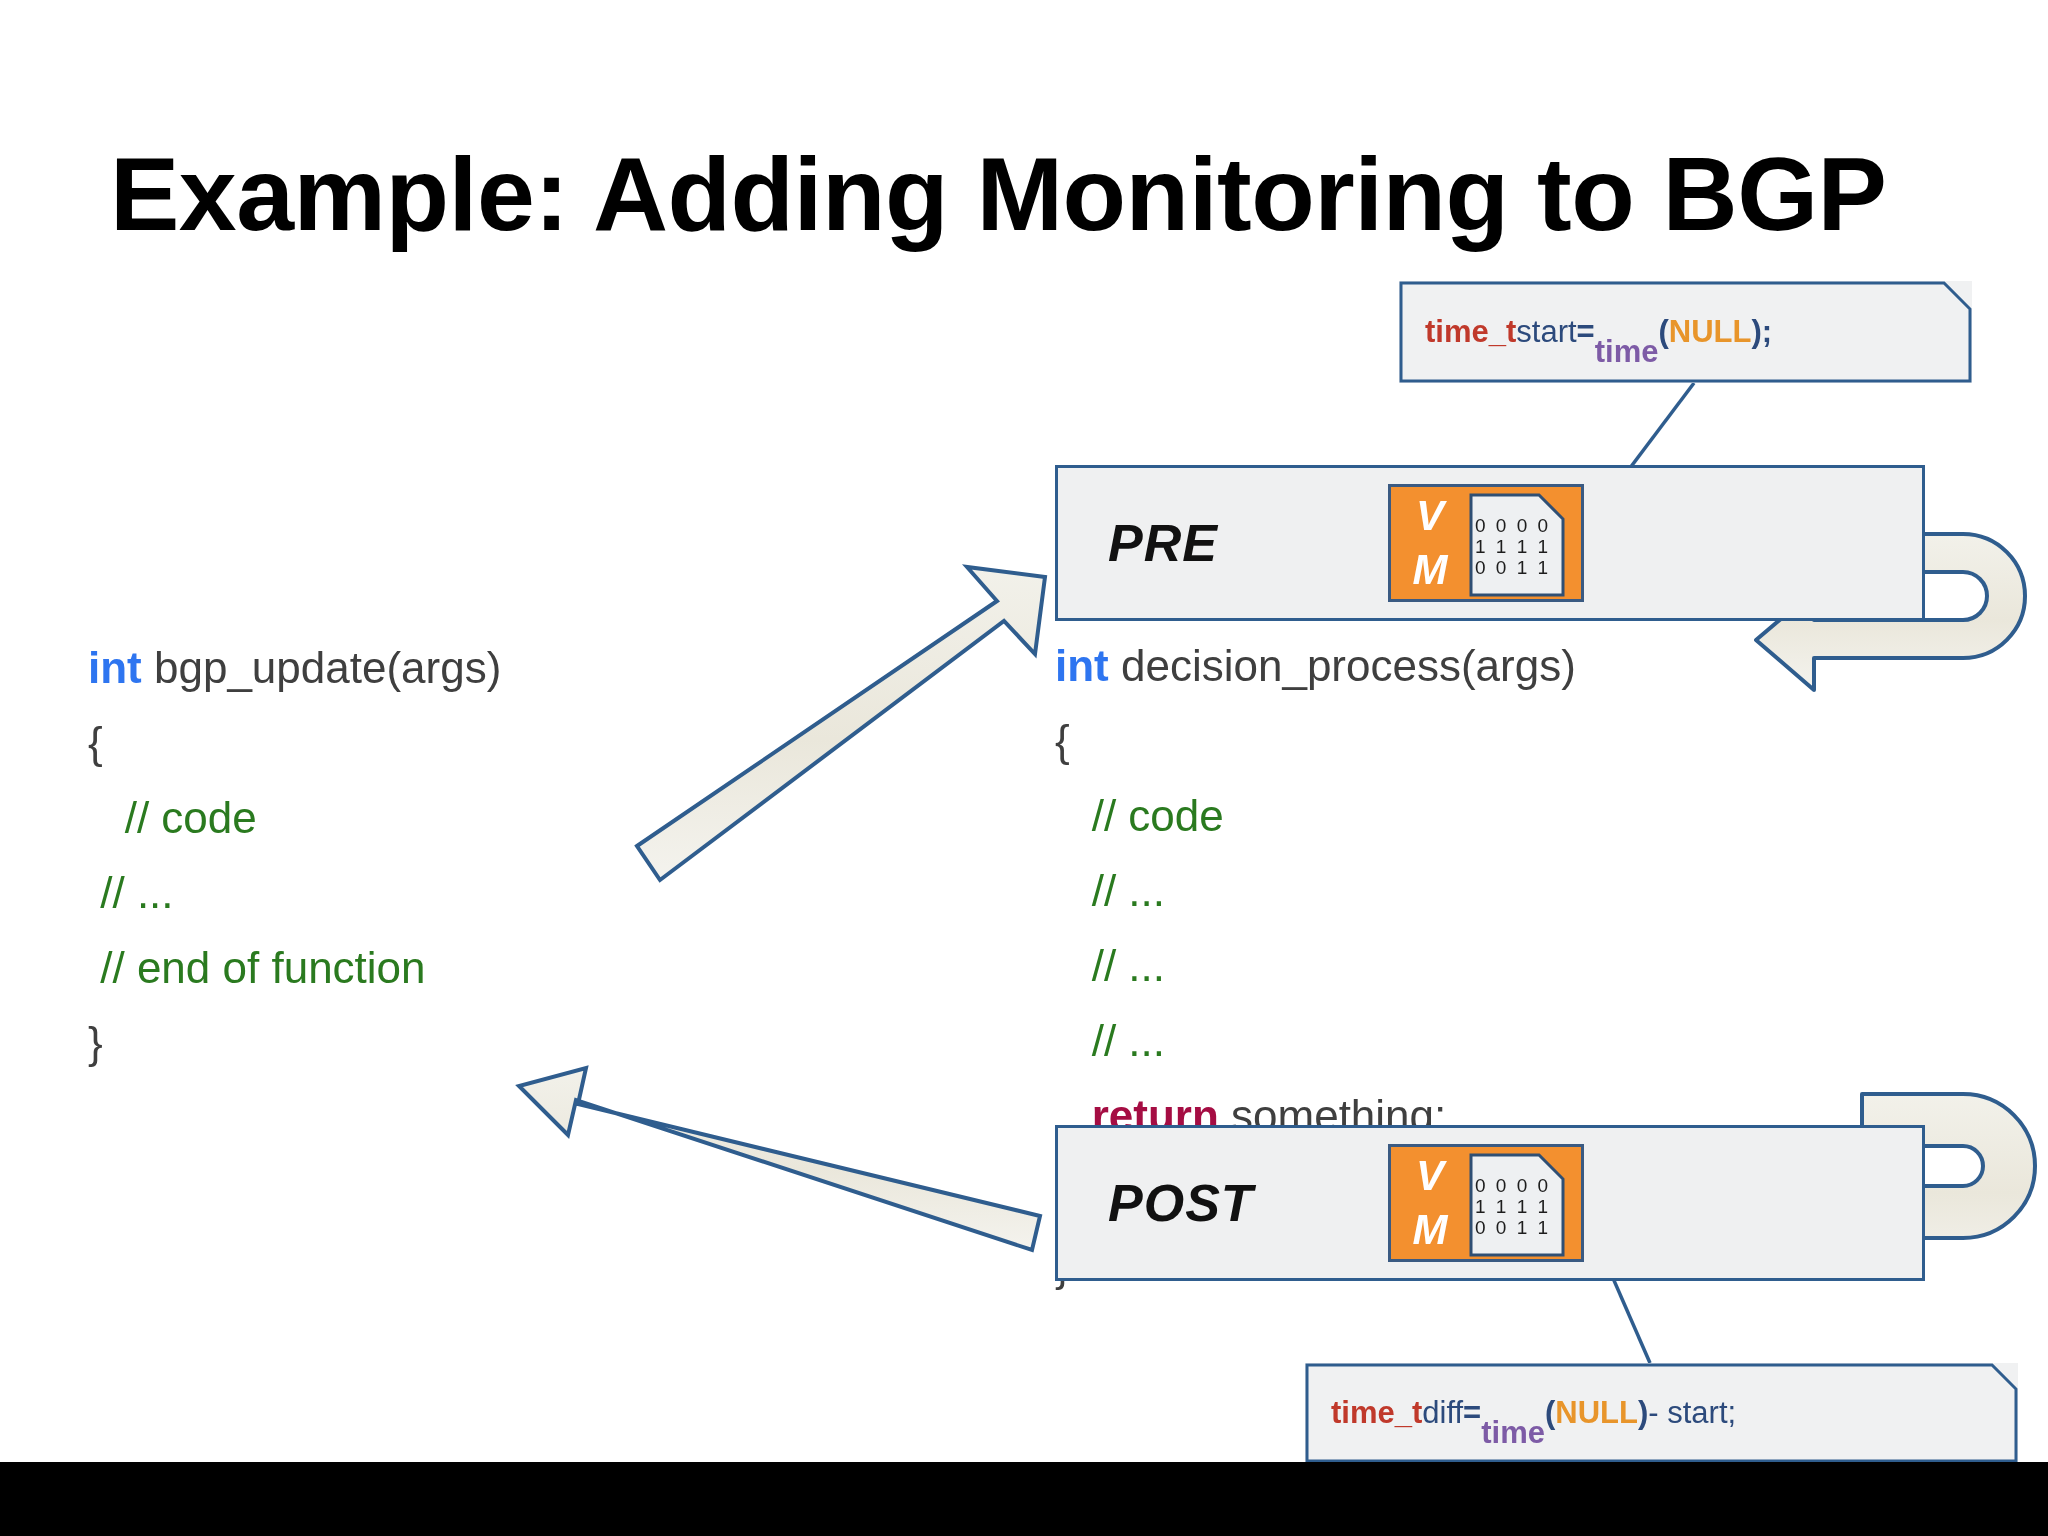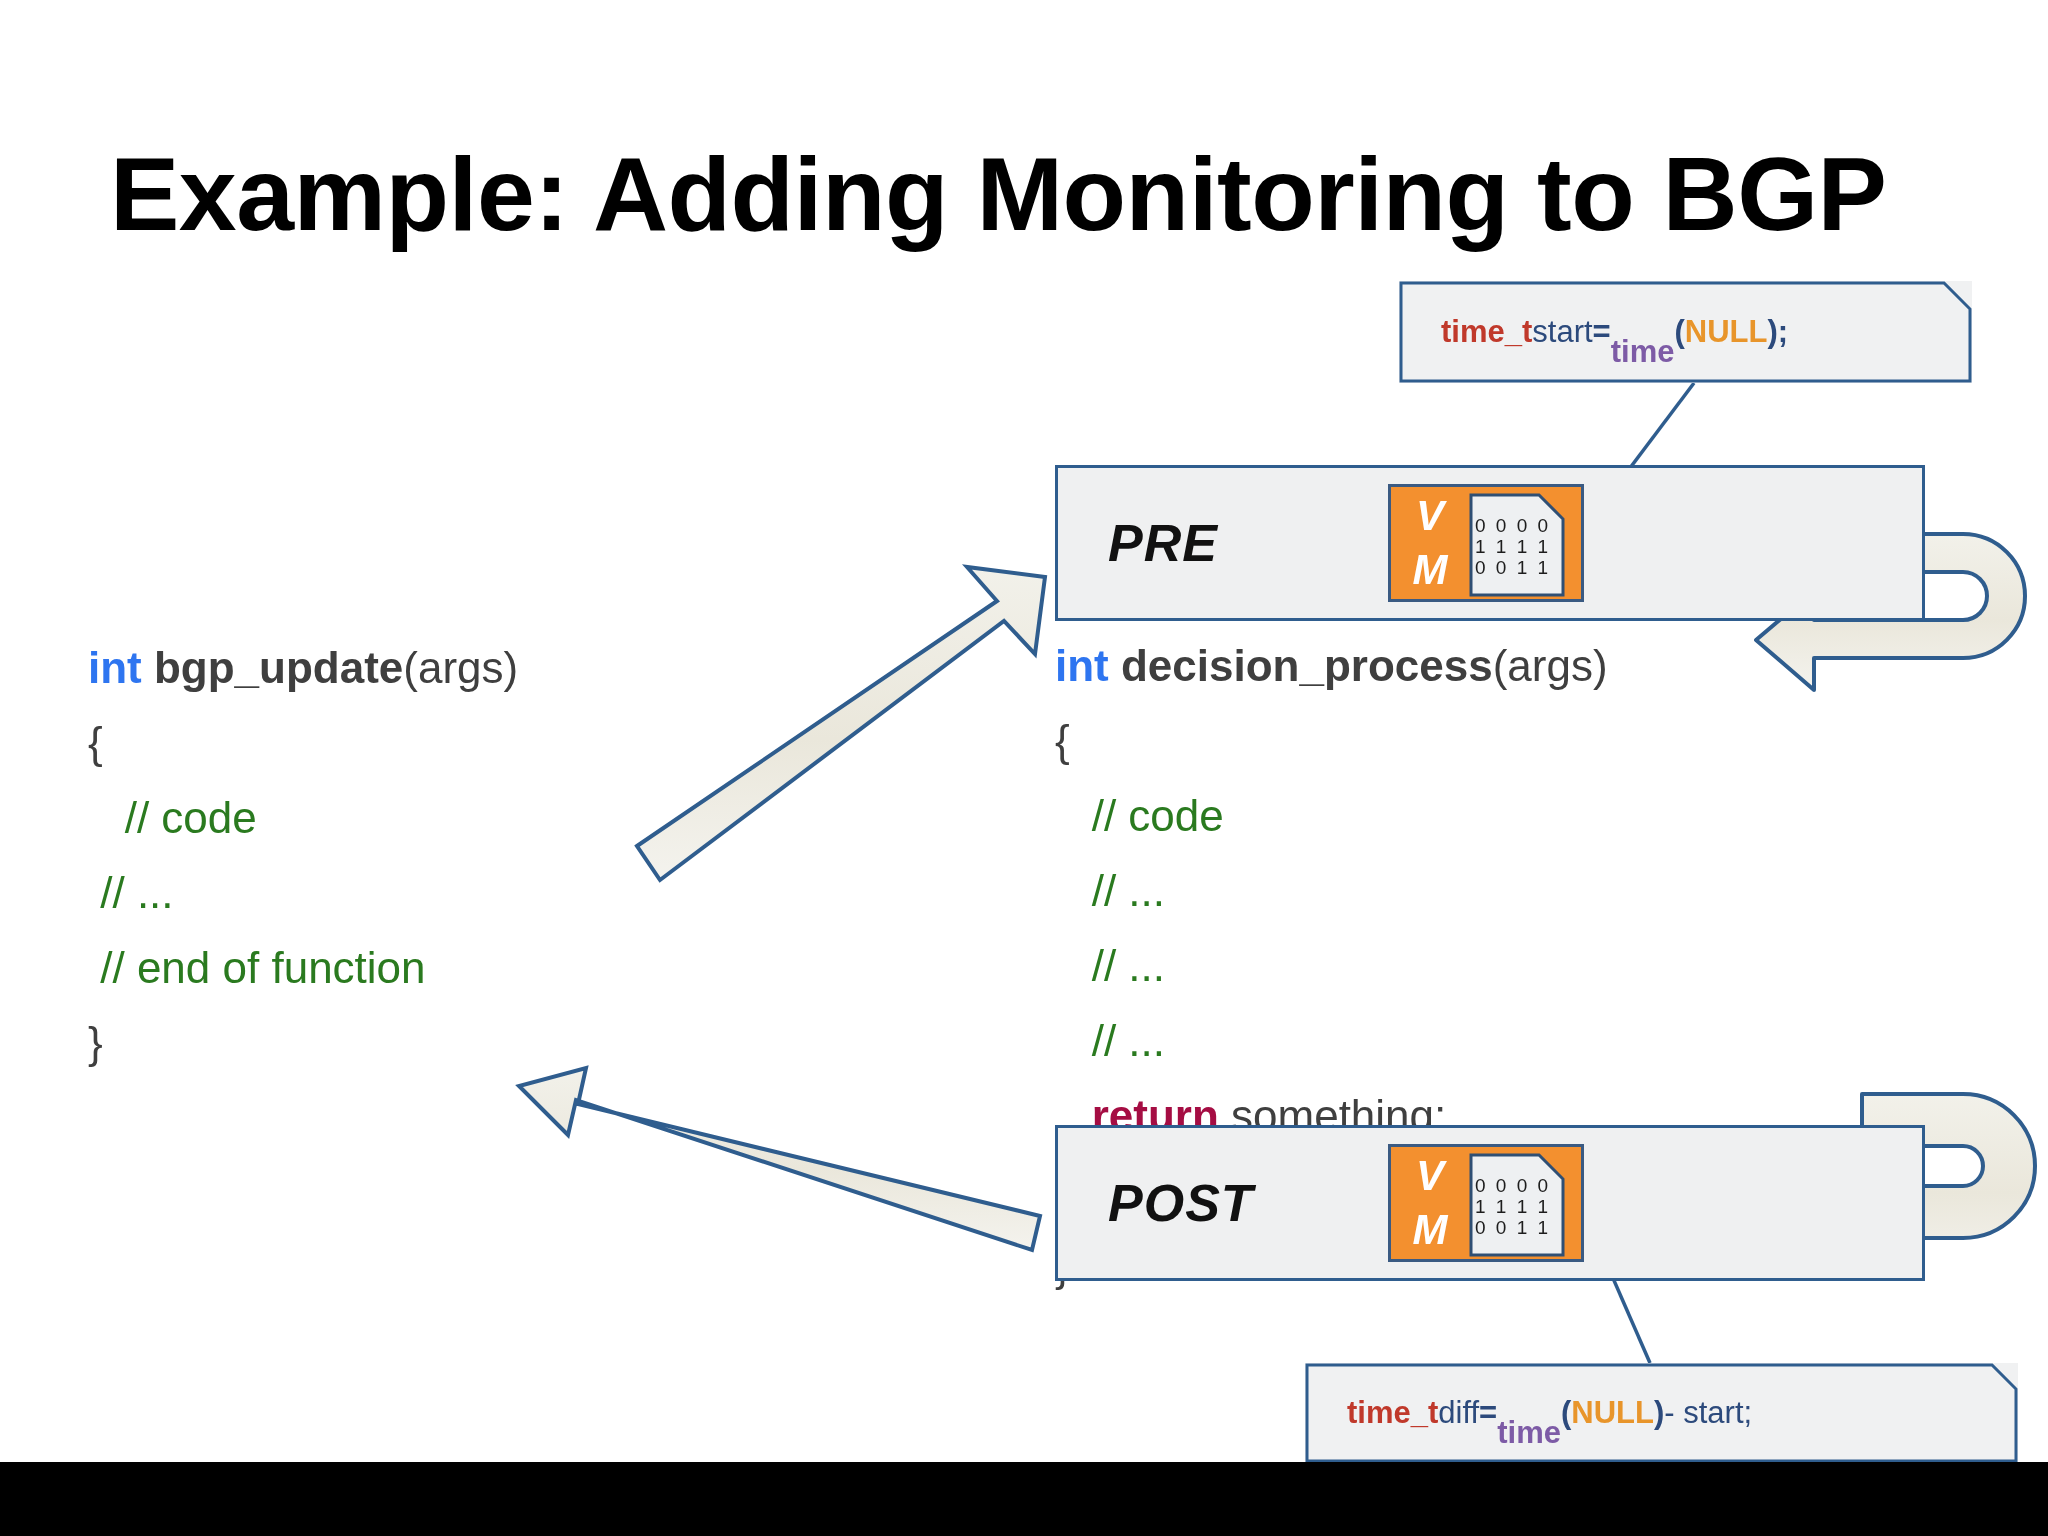--- a/index.html
+++ b/index.html
@@ -56,21 +56,21 @@
     color: #3f3f3f;
     white-space: nowrap;
   }
   .code-line {
     height: 75px;
     line-height: 75px;
     white-space: pre;
   }
   .kw-int      { color: #2e75f0; font-weight: bold; }
   .kw-return   { color: #a50d43; font-weight: bold; }
-  .fn          { color: #3f3f3f; font-weight: bold; }
+  .fn          { color: #3f3f3f; font-weight: normal; }
   .plain       { color: #3f3f3f; font-weight: normal; }
   .comment     { color: #2a7a1f; font-weight: normal; }
   .brace       { color: #3f3f3f; font-weight: normal; }
 
   #code-left  { left: 88px;  top: 630px; }
   #code-right { left: 1055px; top: 628px; }
 
   
   .hookbar {
     position: absolute;
@@ -149,21 +149,21 @@
     font-family: "Liberation Sans", sans-serif;
     font-size: 31px;
     white-space: nowrap;
   }
   .callout-inner {
     position: absolute;
     left: 0; top: 0;
     width: 100%; height: 100%;
     display: flex;
     align-items: center;
-    padding-left: 42px;
+    padding-left: 26px;
     box-sizing: border-box;
   }
   #callout-pre  { left: 1399px; top: 281px;  width: 573px; height: 102px; }
   #callout-post { left: 1305px; top: 1363px; width: 713px; height: 100px; }
 
   .c-type  { color: #c0392b; font-weight: bold; }
   .c-var   { color: #2c4a7c; font-weight: normal; }
   .c-op    { color: #2c4a7c; font-weight: bold; }
   .c-fn    { color: #7d5ba6; font-weight: bold; margin-top: 40px; }
   .c-paren { color: #2c4a7c; font-weight: bold; }

